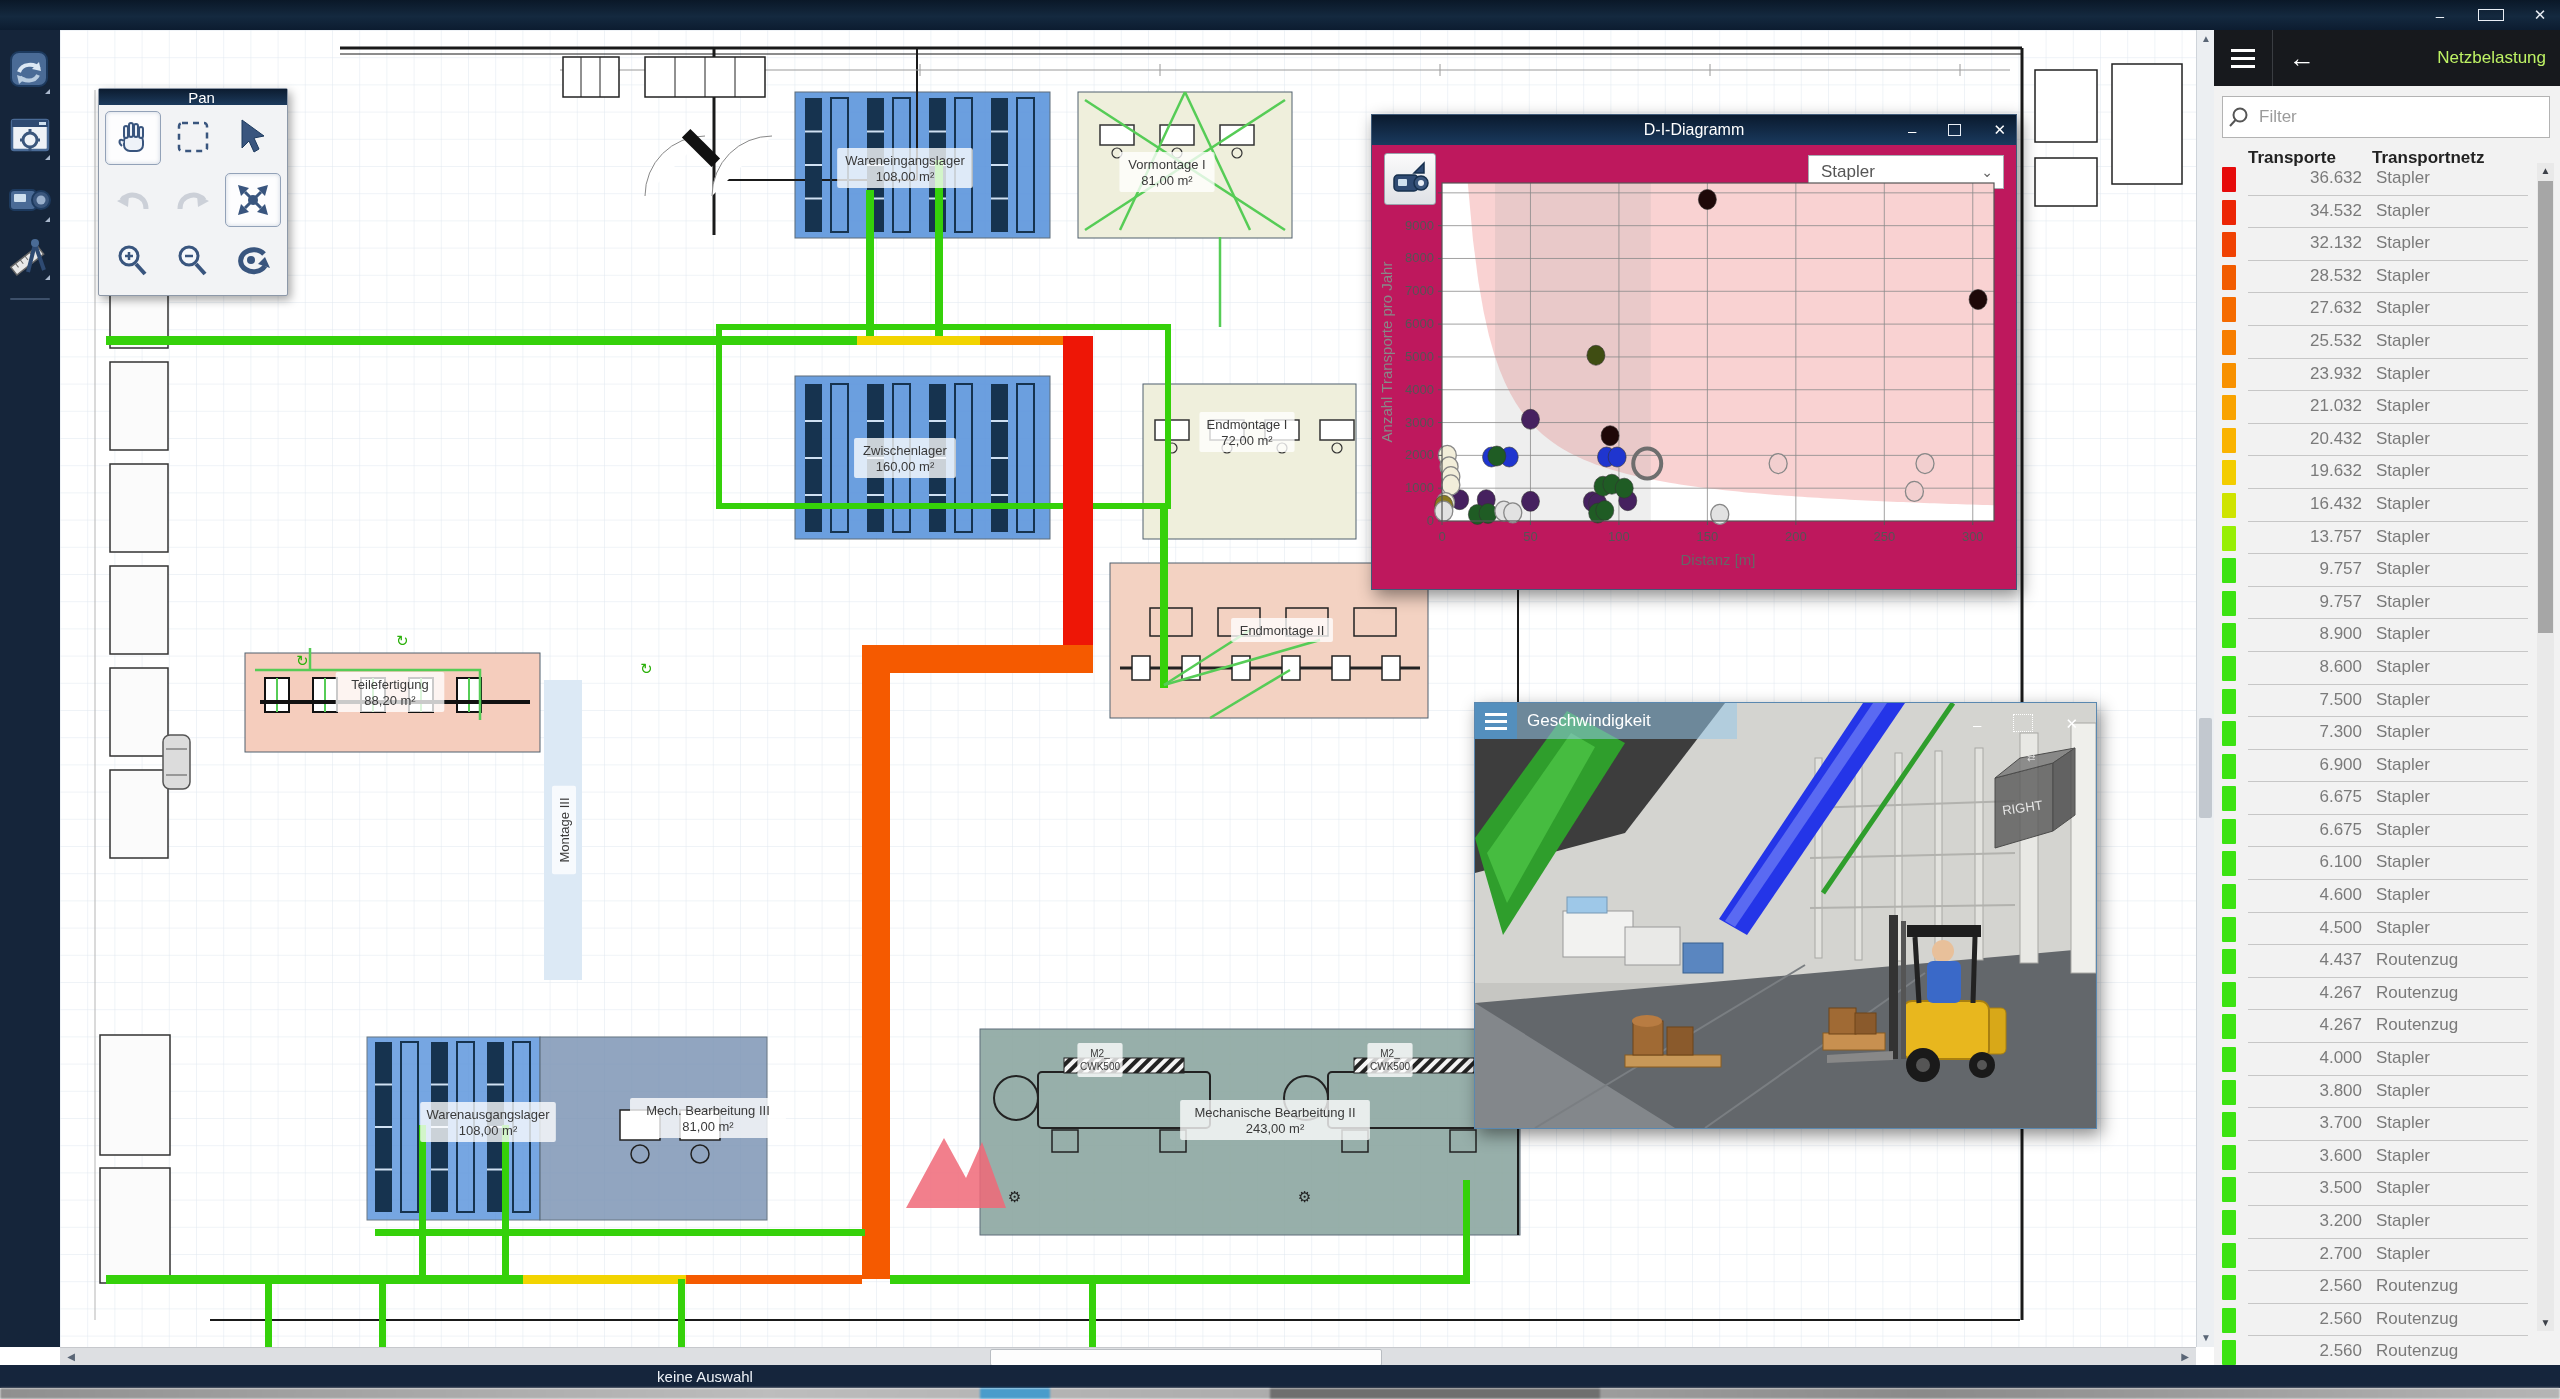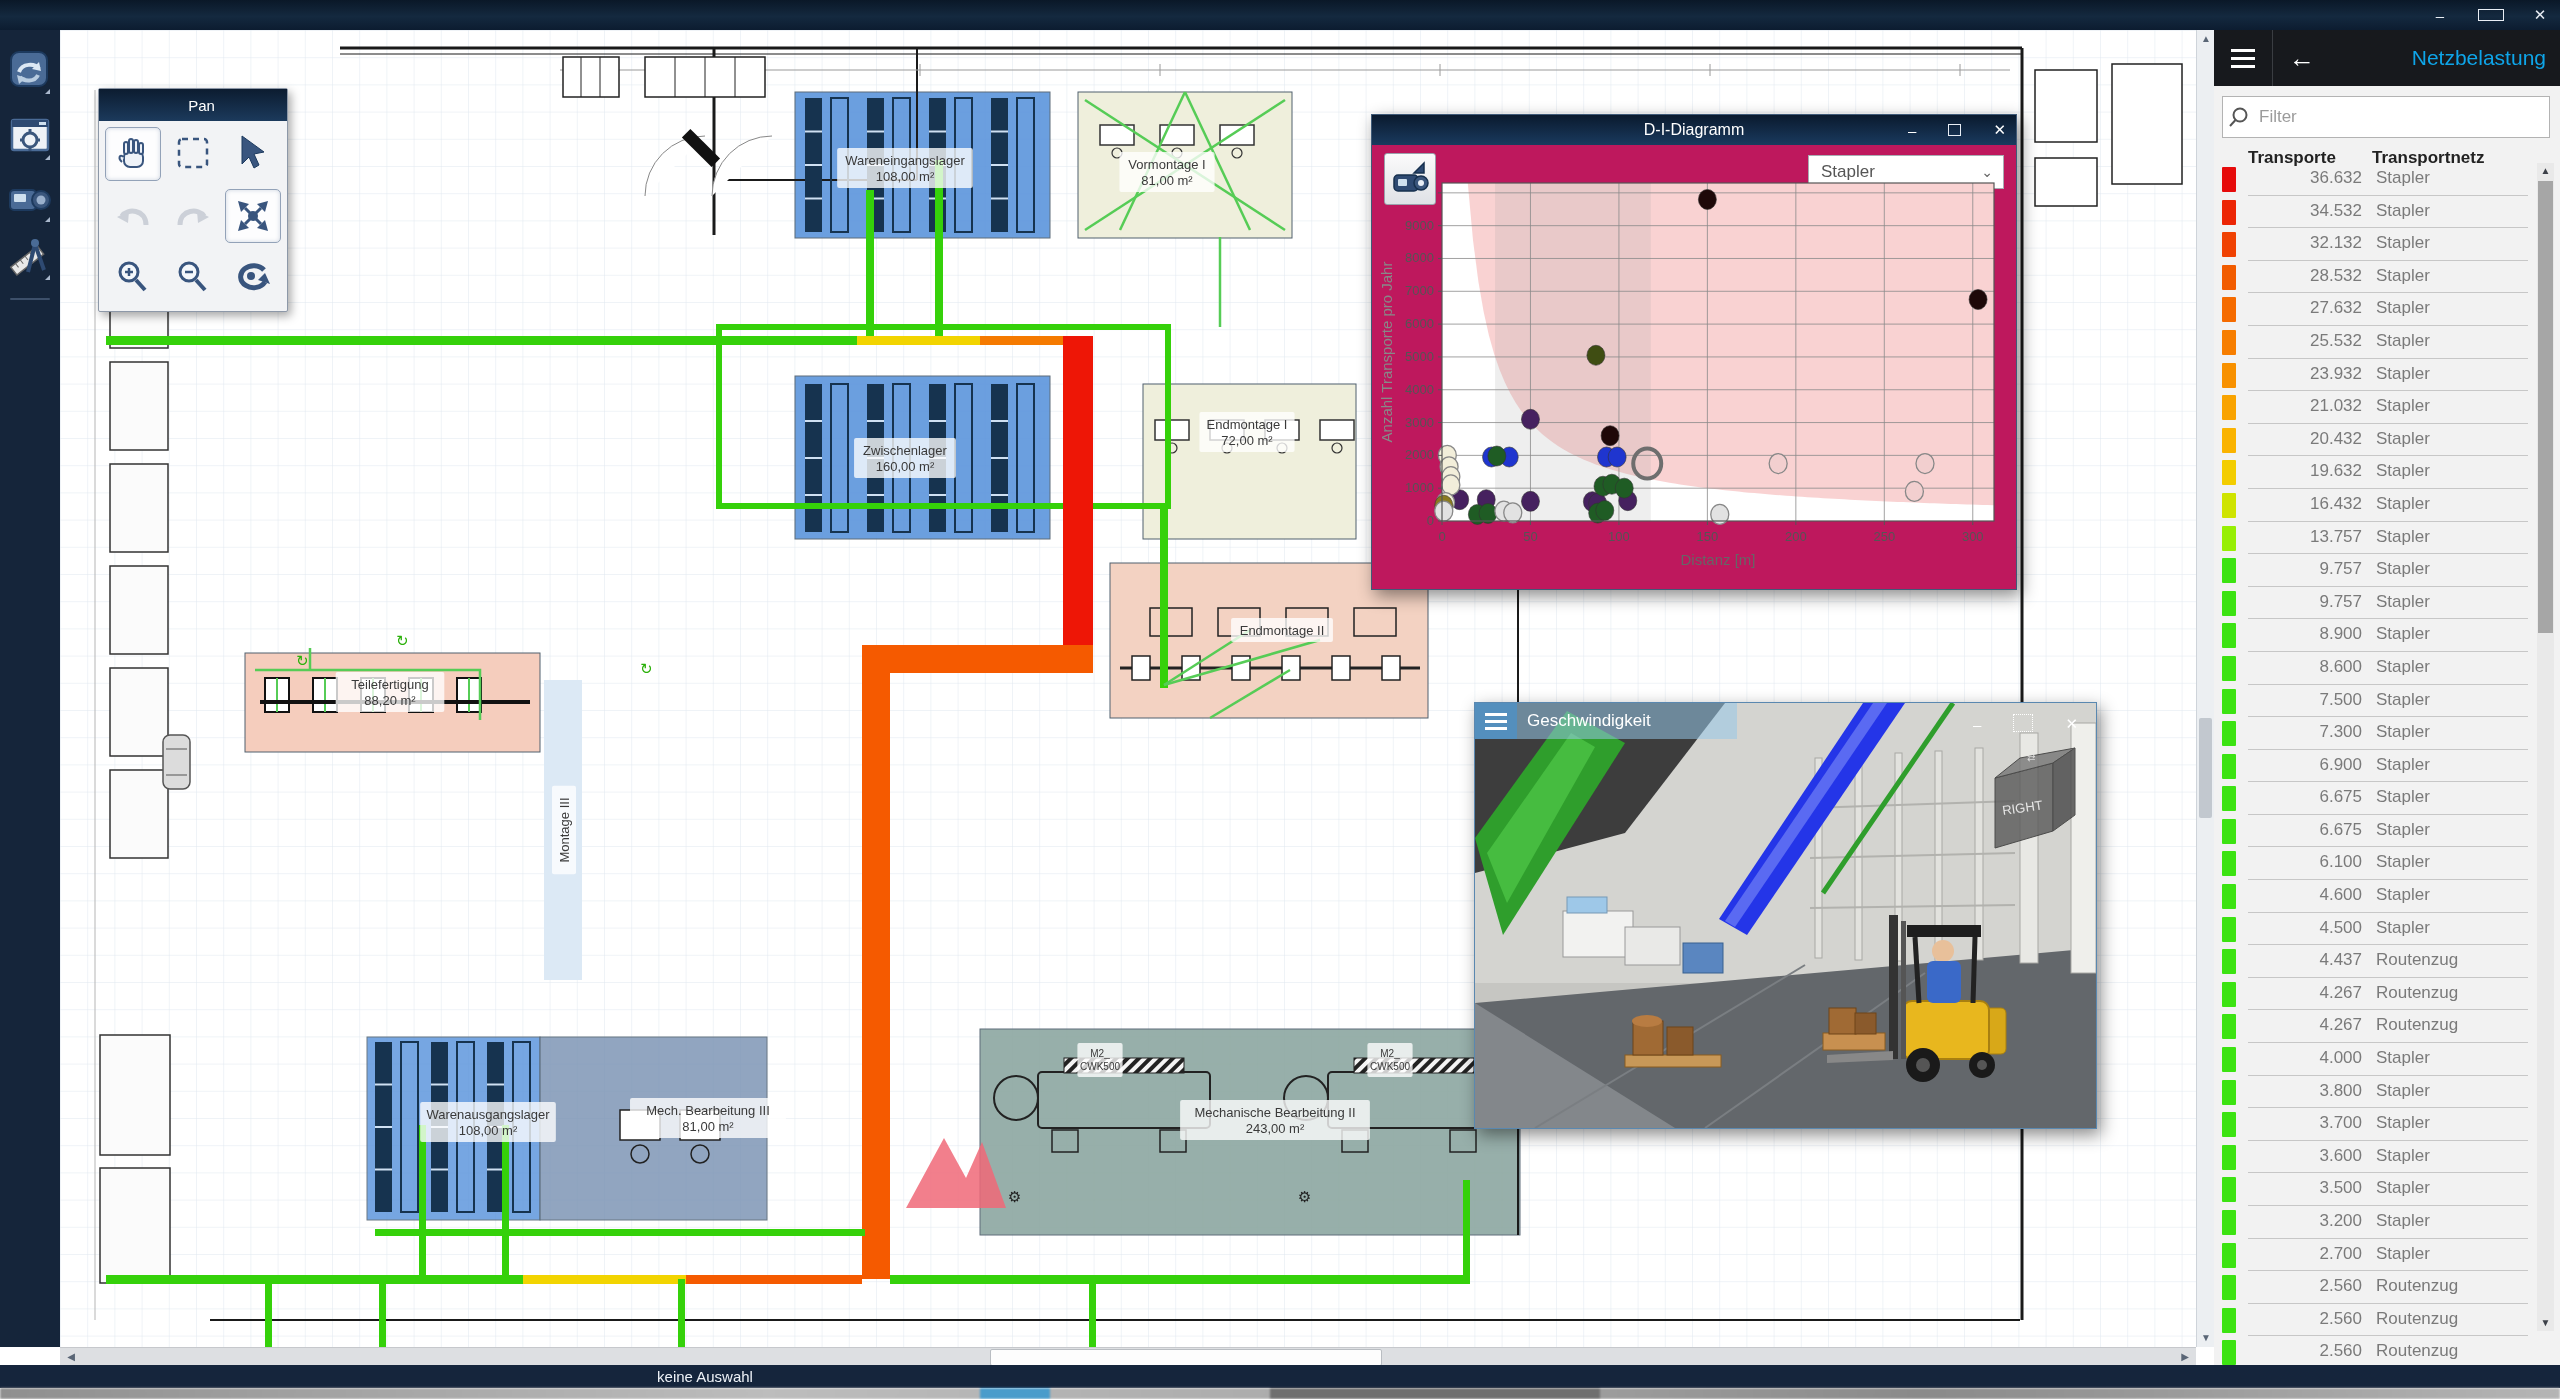--- a/index.html
+++ b/index.html
@@ -26,21 +26,21 @@
   
   #vscroll{position:absolute;left:2196px;top:30px;width:18px;height:1317px;background:#eceff2;border-left:1px solid #cfd4da;}
   #vscroll .arr{position:absolute;left:0;width:18px;height:18px;color:#5a6676;font-size:10px;line-height:18px;text-align:center;}
   #vscroll .thumb{position:absolute;left:2px;top:688px;width:13px;height:100px;background:#c2c8cf;border-radius:2px;}
   #hscroll{position:absolute;left:60px;top:1347px;width:2136px;height:18px;background:#dddfe2;border-top:1px solid #c6c8cc;}
   #hscroll .arr{position:absolute;top:0;width:18px;height:18px;color:#5a6676;font-size:10px;line-height:18px;text-align:center;}
   #hscroll .thumb{position:absolute;left:930px;top:1px;width:390px;height:15px;background:#fdfdfd;border:1px solid #b9bdc2;border-radius:2px;}
   
   #pantool{position:absolute;left:98px;top:88px;width:188px;background:#f2f3f5;border:1px solid #8d98a8;
     box-shadow:3px 4px 10px rgba(0,0,0,.35);border-radius:2px;}
-  #pantool .pt-head{height:32px;background:linear-gradient(180deg,#0c1c30,#1c3a5c);color:#fff;
+  #pantool .pt-head{height:16px;background:linear-gradient(180deg,#0c1c30,#1c3a5c);color:#fff;
     font-size:15px;display:flex;align-items:center;justify-content:center;padding-left:17px;}
   #pantool .pt-grid{display:grid;grid-template-columns:repeat(3,1fr);padding:6px 4px 8px 4px;row-gap:8px;}
   .pt-cell{width:54px;height:52px;margin:0 auto;display:flex;align-items:center;justify-content:center;border-radius:5px;}
   .pt-cell.sel{background:#fdfdfe;border:1.5px solid #93a2b8;box-shadow:inset 0 0 4px rgba(60,90,130,.25);}
   
   #diwin{position:absolute;left:1371px;top:114px;width:644px;height:474px;background:#be185d;
     border:1px solid #3f5a78;box-shadow:4px 6px 16px rgba(0,0,0,.45);}
   #diwin .w-head{height:30px;background:linear-gradient(180deg,#0a1a2e,#1a3a5e);color:#fff;position:relative;
     display:flex;align-items:center;justify-content:center;font-size:16px;}
   .w-btns{position:absolute;right:10px;top:0;height:30px;display:flex;align-items:center;gap:32px;color:#fff;font-size:15px;}
@@ -62,21 +62,21 @@
   #speedwin .strip{width:210px;height:36px;background:rgba(150,198,232,.55);color:#fff;font-size:17px;
     display:flex;align-items:center;padding-left:10px;}
   #speedwin .w-btns{z-index:5;}
   .dotted-sq{display:inline-block;width:18px;height:16px;border:1.5px dotted #fff;}
   
   #rpanel{position:absolute;left:2214px;top:30px;width:346px;height:1335px;background:#f2f2f2;}
   #rpanel .rp-head{height:56px;background:#17191d;display:flex;align-items:center;position:relative;color:#e4e4e4;}
   .rp-ham{width:58px;height:56px;display:flex;flex-direction:column;justify-content:center;align-items:center;gap:5px;border-right:1px solid #3a3d42;}
   .rp-ham i{display:block;width:24px;height:3px;background:#fff;}
   .rp-back{width:58px;height:56px;display:flex;align-items:center;justify-content:center;font-size:26px;color:#fff;}
-  .rp-title{position:absolute;right:14px;font-size:21px;color:#0ea5e9;}
+  .rp-title{position:absolute;right:14px;font-size:17px;color:#bef264;}
   .rp-filter{position:absolute;left:8px;right:10px;top:66px;height:40px;background:#fff;border:1px solid #b3b3b3;
     display:flex;align-items:center;}
   .rp-filter input{border:none;outline:none;font-size:17px;color:#444;flex:1;font-family:inherit;background:transparent;}
   .rp-filter input::placeholder{color:#9b9b9b;}
   .rp-cols{position:absolute;left:0;right:0;top:118px;height:30px;font-weight:bold;font-size:17px;color:#222;}
   .rp-cols .c1{position:absolute;left:34px;}
   .rp-cols .c2{position:absolute;left:158px;}
   #rp-rows{position:absolute;left:0;right:28px;top:133px;bottom:0;overflow:hidden;}
   .rp-row{position:relative;height:32.6px;}
   .rp-row .chip{position:absolute;left:8px;top:4px;width:14px;height:25px;border-radius:1px;}

